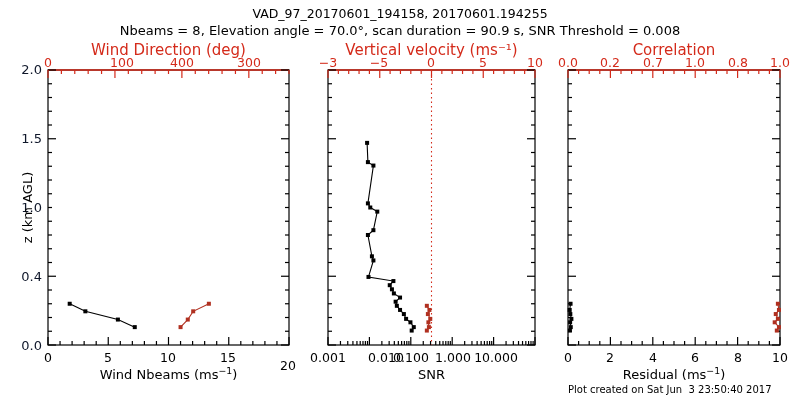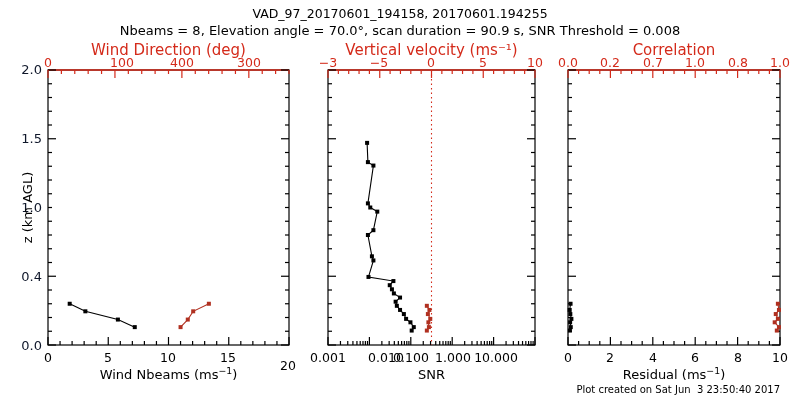--- a/index.html
+++ b/index.html
@@ -9,21 +9,21 @@
 
   .ttl{position:absolute;text-align:center;color:#000;white-space:pre;}
   #title-main{left:0;top:6px;width:800px;font-size:12.5px;}
   #title-sub{left:0;top:23px;width:800px;font-size:13px;}
 
   .toptitle{position:absolute;color:#d42a1a;font-size:15px;text-align:center;white-space:nowrap;}
   .toptick{position:absolute;color:#d42a1a;font-size:12.5px;text-align:center;white-space:nowrap;transform:translateX(-50%);}
   .bottick{position:absolute;color:#000;font-size:12.5px;text-align:center;white-space:nowrap;transform:translateX(-50%);}
   .ylab{position:absolute;color:#0f172a;font-size:13px;white-space:nowrap;transform:translateX(-100%);}
   .axlab{position:absolute;color:#000;font-size:13px;text-align:center;white-space:nowrap;}
-  .credit{position:absolute;color:#000;font-size:10px;white-space:pre;text-align:right;}
+  .credit{position:absolute;color:#000;font-size:10px;white-space:pre;text-align:left;}
   sup{font-size:0.72em;vertical-align:super;line-height:0;}
   svg{position:absolute;left:0;top:0;overflow:visible;}
 </style>
 </head>
 <body>
 
 <div id="root">
 
   <div class="ttl" id="title-main">VAD_97_20170601_194158, 20170601.194255</div>
   <div class="ttl" id="title-sub">Nbeams = 8, Elevation angle = 70.0°, scan duration = 90.9 s, SNR Threshold = 0.008</div>

